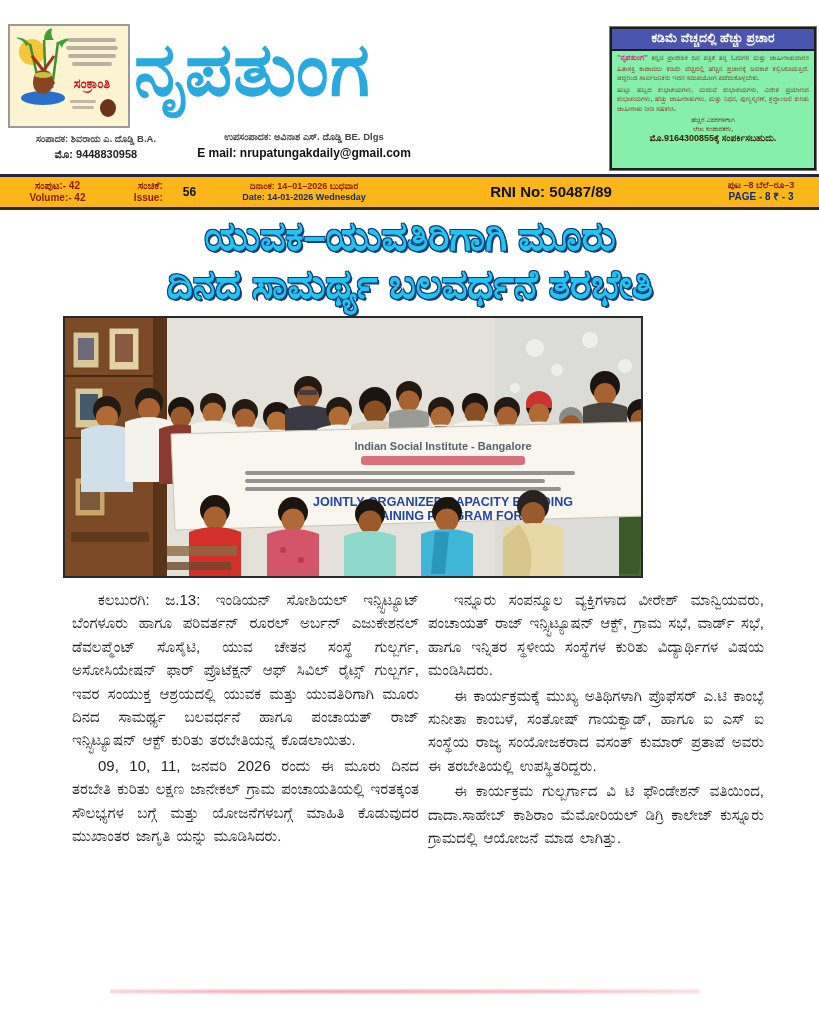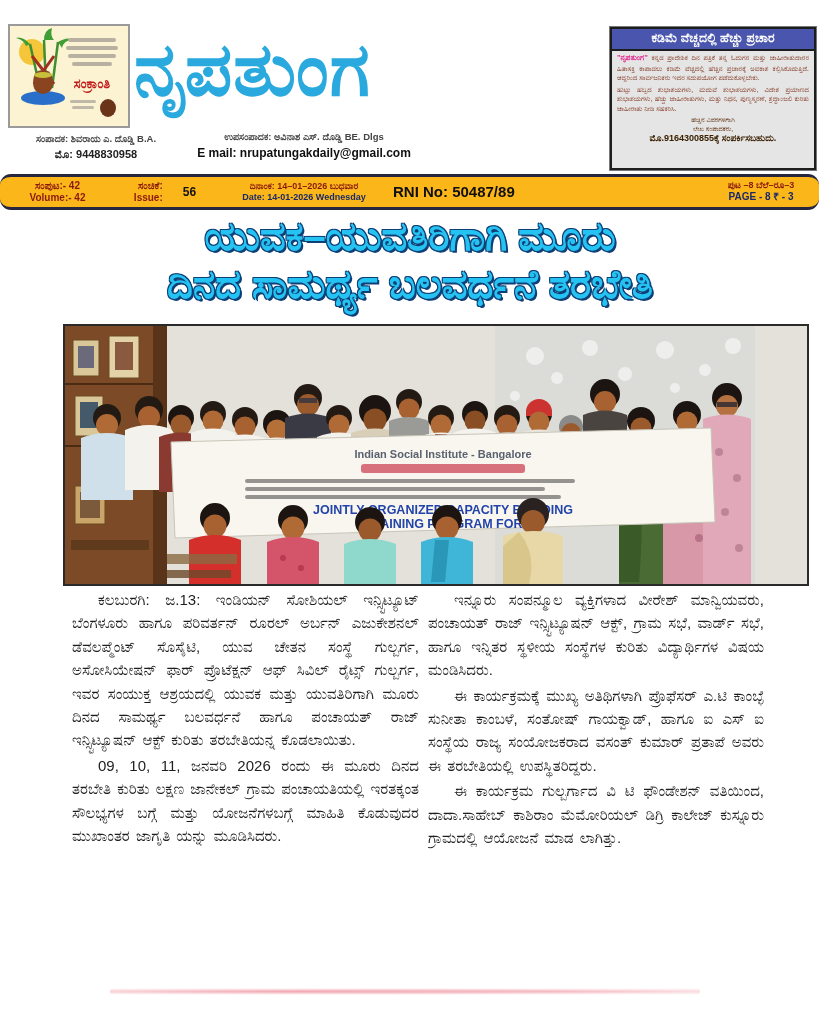--- a/index.html
+++ b/index.html
@@ -15,21 +15,21 @@
     border:2px solid #9a9a9a; background:linear-gradient(180deg,#fdf9e2,#f6e9b6); overflow:hidden; }
   .logo svg { display:block; }
 
   
   .masthead-title { position:absolute; left:134px; top:18px; width:466px; height:106px;
     text-align:left; font-size:74px; font-weight:bold; color:#2aa9de; line-height:104px;
     letter-spacing:1px; overflow:hidden; white-space:nowrap; }
 
   
   .ad-box { position:absolute; left:610px; top:27px; width:206px; height:143px;
-    border:2px solid #1d1d1d; outline:1px solid #777; background:#e5e5e5; overflow:hidden; }
+    border:2px solid #1d1d1d; outline:1px solid #777; background:#86efac; overflow:hidden; }
   .ad-box-header { background:#4a55ae; color:#fff; font-weight:bold; text-align:center;
     font-size:12.5px; padding:2px 0 3px; border-bottom:2px solid #1d1d1d; }
   .ad-box-body { font-size:6.8px; color:#7a2a12; padding:2px 5px 0; line-height:1.4; text-align:justify; }
   .ad-brand { color:#e0218a; font-weight:bold; font-size:7.5px; }
   .ad-contact { margin-top:3px; padding:0 13px; color:#5a2a08;text-align:center; }
   .ad-contact .c-small { font-size:6.5px; line-height:1.3; }
   .ad-contact .c-bold { font-size:9px; font-weight:bold; color:#3a2000; }
 
   
   .editor-block { position:absolute; left:8px; top:133px; width:176px; text-align:center; }
@@ -38,43 +38,43 @@
   .subeditor-block { position:absolute; left:188px; top:131px; width:232px; text-align:center; }
   .subeditor-block .l1 { font-size:9.5px; font-weight:bold; color:#444; }
   .subeditor-block .l2 { font-size:12px; font-weight:bold; color:#111; margin-top:3px; }
   .tagline-block { position:absolute; left:426px; top:129px; width:240px; text-align:center; }
   .tagline-block .l1 { font-size:14px; font-weight:bold; color:#222; }
   .tagline-block .l2 { font-size:7.5px; font-weight:bold; color:#111; letter-spacing:.2px; margin-top:2px; }
 
   
   .info-bar { position:absolute; left:0; top:174px; width:819px; height:36px; background:#fbb61a;
     border-top:3px solid #26263e; border-bottom:3px solid #26263e;
-    display:flex; align-items:center; overflow:hidden;border-radius:11px; }
+    display:flex; align-items:center; overflow:hidden; }
   .ib-cell { text-align:center; line-height:1.25; }
   .ib-vol { width:115px; font-size:10px; font-weight:bold; color:#8a1a10; }
   .ib-issue { width:100px; display:flex; align-items:center; justify-content:center; gap:20px; }
   .ib-issue .kn { font-size:10px; font-weight:bold; color:#8a1a10; text-align:right; }
   .ib-issue .no { font-size:12px; font-weight:bold; color:#111; }
   .ib-date { width:178px; }
   .ib-date .kn { font-size:9px; font-weight:bold; color:#8a1a10; }
   .ib-date .en { font-size:9px; font-weight:bold; color:#1a2a6a; }
-  .ib-rni { flex:1; display:flex; align-items:center; justify-content:space-between; gap:6px;
+  .ib-rni { flex:1; display:flex; align-items:center; justify-content:center; gap:6px;
     font-size:15px; font-weight:bold; color:#101010; }
   .ib-page { width:110px; padding-right:6px; }
   .ib-page .kn { font-size:9px; font-weight:bold; color:#8a1a10; }
   .ib-page .en { font-size:10px; font-weight:bold; color:#1a2a6a; }
 
   
   .headline { position:absolute; left:58px; top:212px; width:704px; text-align:center;
     font-size:40px; font-weight:bold; color:#25c3f2; line-height:1.2;
     text-shadow:2px 2px 0 #0e3f77, -1px -1px 0 #0e3f77, 1px -1px 0 #0e3f77, -1px 1px 0 #0e3f77; }
 
   
-  .photo { position:absolute; left:63px; top:316px; width:746px; height:262px;
-    border:2px solid #2a2a2a; overflow:hidden; background:#e3e1da;margin-top:8px; }
+  .photo { position:absolute; left:63px; top:316px; width:580px; height:262px;
+    border:2px solid #2a2a2a; overflow:hidden; background:#e3e1da; }
 
   
   .col { position:absolute; top:588px; height:402px; overflow:hidden; }
   .col-left  { left:72px;  width:347px; }
   .col-right { left:428px; width:336px; }
   .col p { font-size:15px; line-height:1.56; text-align:justify; text-indent:26px;
     color:#1e1e1e; margin-bottom:2px; word-spacing:2px; }
 
   .smudge { position:absolute; left:110px; top:988px; width:590px; height:7px; border-radius:4px;
     background:radial-gradient(ellipse at 30% 50%, rgba(230,90,110,.45), rgba(230,90,110,0) 70%),

